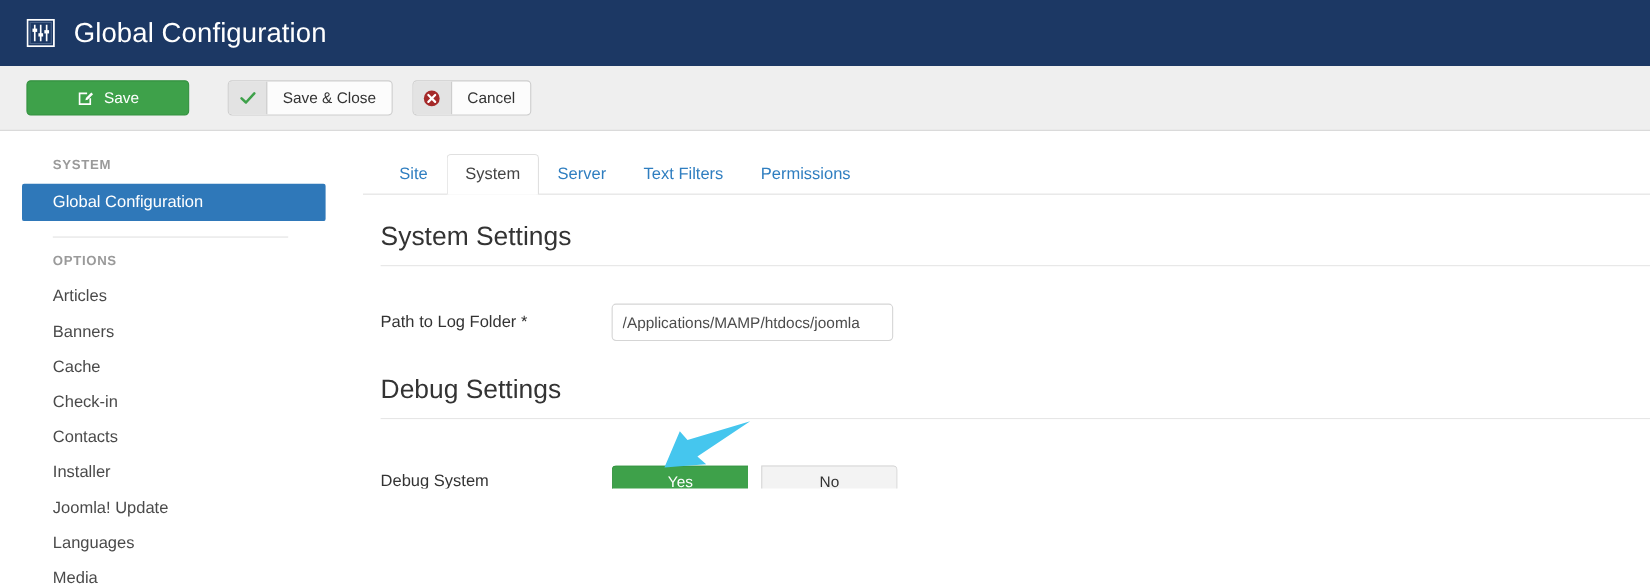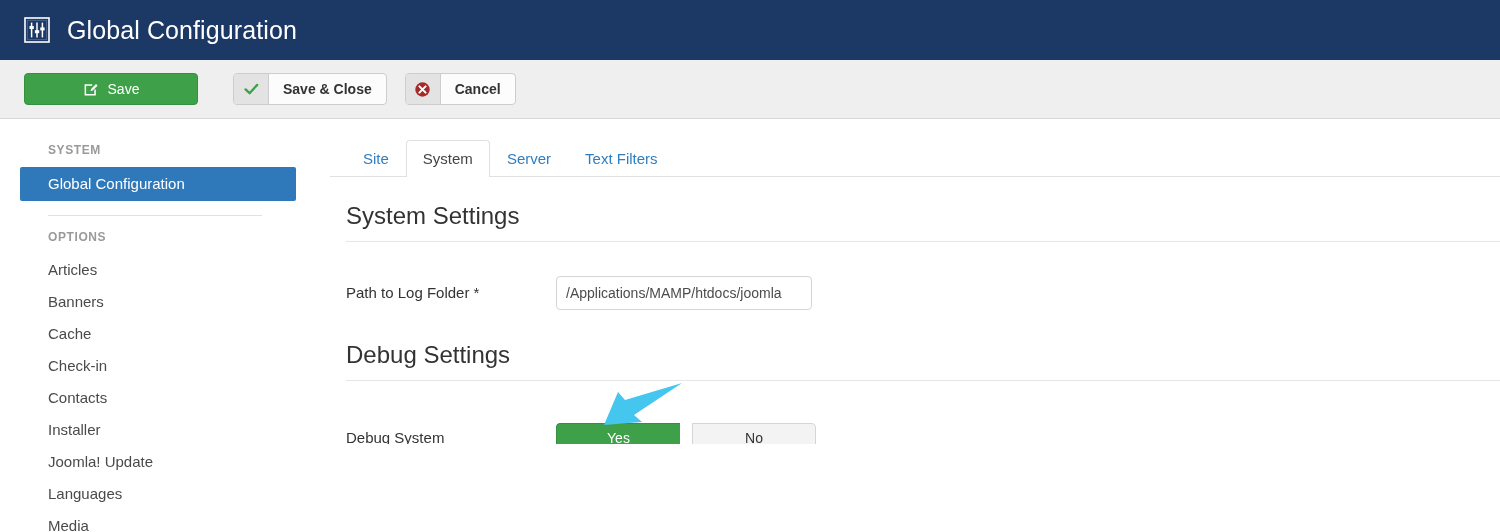--- a/index.html
+++ b/index.html
@@ -57,21 +57,21 @@
     font-size: 14px;
     box-sizing: border-box;
     cursor: pointer;
     user-select: none;
     overflow: hidden;
   }
   .btn-save {
     background: #3ea14a;
     border: 1px solid #349140;
     color: #ffffff;
-    width: 174px;
+    width: 148px;
     justify-content: center;
     align-items: center;
     margin-right: 35px;
   }
   .btn-save .lbl { margin-left: 9px; }
   .btn-split {
     border: 1px solid #cdcdcd;
     background: #fcfcfc;
     margin-right: 18px;
   }
@@ -82,21 +82,20 @@
     display: flex;
     align-items: center;
     justify-content: center;
   }
   .btn-split .txt-cell {
     display: flex;
     align-items: center;
     padding: 0 14px;
     color: #333333;
     white-space: nowrap;
-    font-weight: bold;
   }
 
   
   .page {
     display: flex;
     height: 325px;
   }
   .sidebar {
     width: 330px;
     flex: 0 0 330px;
@@ -326,20 +325,21 @@
 
   </div>
 
   <div class="content">
 
     <div class="tabs">
       <div class="tab">Site</div>
       <div class="tab active">System</div>
       <div class="tab">Server</div>
       <div class="tab">Text Filters</div>
+      <div class="tab">Permissions</div>
     </div>
 
     <div class="section-title">System Settings</div>
     <div class="section-rule"></div>
 
     <div class="form-row" style="margin-top:34px;">
       <div class="form-label">Path to Log Folder *</div>
       <input class="text-input" type="text" value="/Applications/MAMP/htdocs/joomla" style="">
     </div>
 

